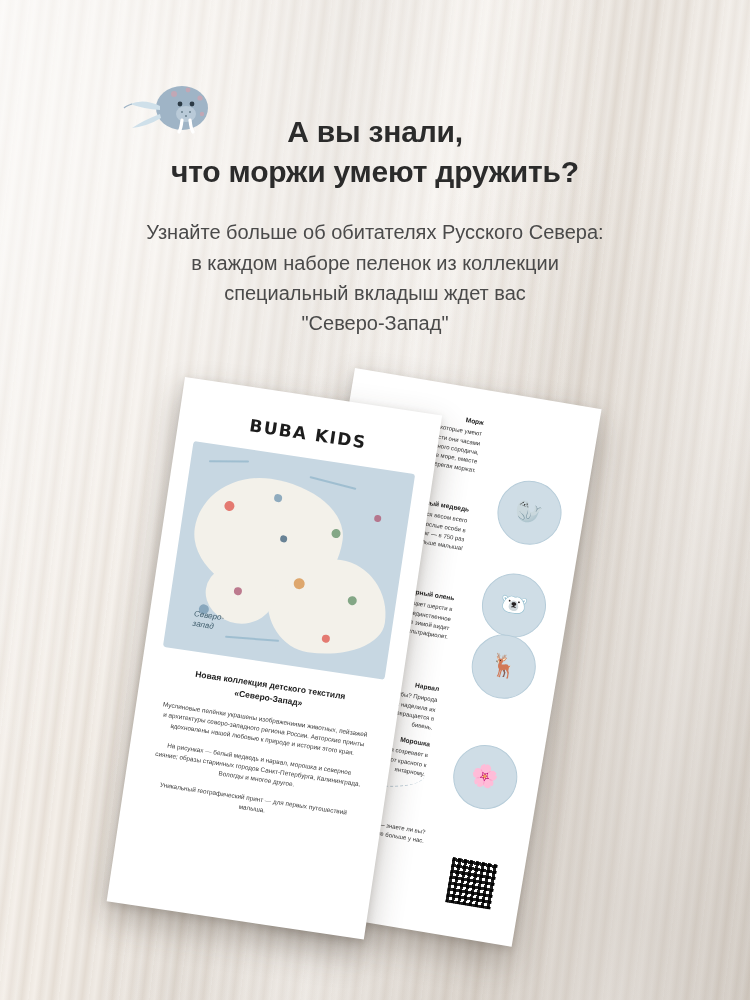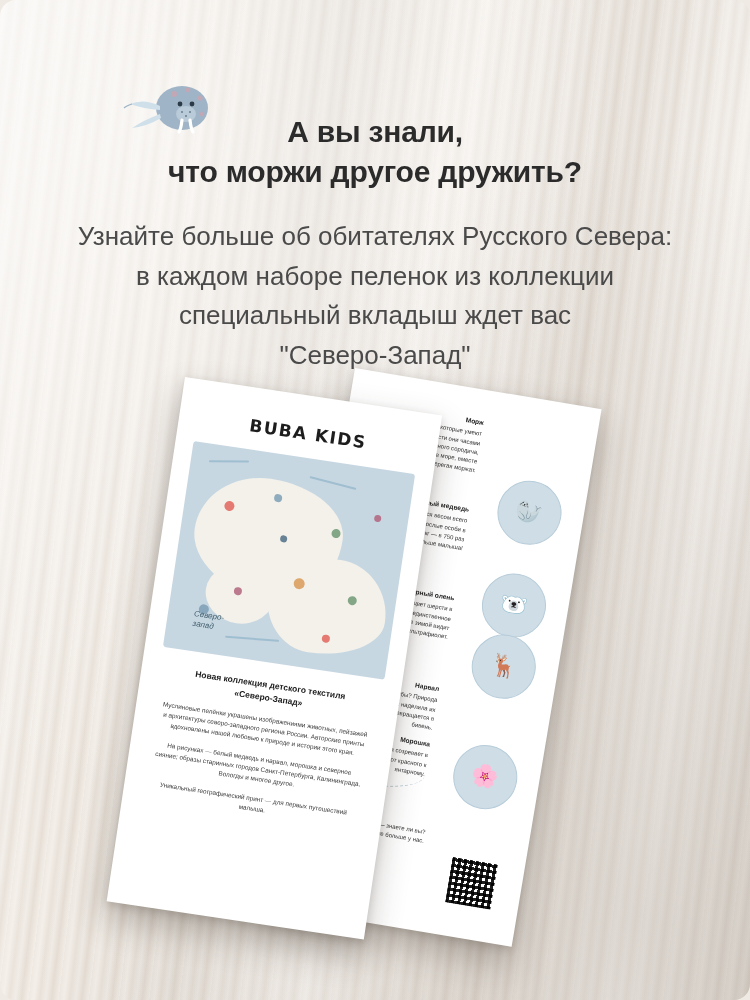--- a/index.html
+++ b/index.html
@@ -16,21 +16,20 @@
 
   .scene {
     position: relative;
     width: 750px;
     height: 1000px;
     overflow: hidden;
     background:
       linear-gradient(100deg, rgba(255,255,255,0.55) 0%, rgba(255,255,255,0.0) 22%, rgba(0,0,0,0.04) 38%, rgba(255,255,255,0.35) 52%, rgba(0,0,0,0.03) 70%, rgba(255,255,255,0.40) 86%, rgba(0,0,0,0.05) 100%),
       repeating-linear-gradient(97deg, #efe9e2 0px, #f4efe9 5px, #e9e2da 11px, #f1ece6 17px, #e6ded5 23px, #f3eee8 30px),
       #eee8e1;
-    border-radius: 16px;
   }
   .scene::after {
     content: "";
     position: absolute;
     inset: 0;
     background:
       radial-gradient(ellipse at 20% 12%, rgba(255,255,255,0.55), rgba(255,255,255,0) 55%),
       radial-gradient(ellipse at 85% 92%, rgba(120,105,90,0.20), rgba(0,0,0,0) 60%);
     pointer-events: none;
   }
@@ -49,21 +48,21 @@
     font-size: 30px;
     font-weight: bold;
     line-height: 1.32;
     letter-spacing: -0.2px;
   }
   .headline .l2 { display: block; }
 
   .subhead {
     margin: 26px 0 0 0;
     color: #4a4a4a;
-    font-size: 26px;
+    font-size: 20px;
     line-height: 1.52;
     font-weight: 400;
   }
   .subhead span { display: block; }
 
   
   .mascot {
     position: absolute;
     left: 120px;
     top: 78px;
@@ -248,21 +247,21 @@
       <circle cx="68" cy="12" r="2.4" fill="#c2a7b5"></circle>
       <circle cx="80" cy="20" r="2.6" fill="#c2a7b5"></circle>
       <circle cx="82" cy="36" r="2.2" fill="#c2a7b5"></circle>
       <path d="M40 28 q-16 -8 -30 -2 q14 5 30 6 z" fill="#cfe0ea"></path>
       <path d="M40 36 q-16 6 -28 14 q16 -2 29 -10 z" fill="#cfe0ea"></path>
       <path d="M12 26 q-6 2 -8 4" stroke="#9fb4c6" stroke-width="1.2" fill="none"></path>
     </svg>
 
     <h1 class="headline">
       <span class="l1">А вы знали,</span>
-      <span class="l2">что моржи другое дружить?</span>
+      <span class="l2">что моржи умеют дружить?</span>
     </h1>
 
     <p class="subhead">
       <span>Узнайте больше об обитателях Русского Севера:</span>
       <span>в каждом наборе пеленок из коллекции</span>
       <span>специальный вкладыш ждет вас</span>
       <span>"Северо-Запад"</span>
     </p>
   </div>
 

